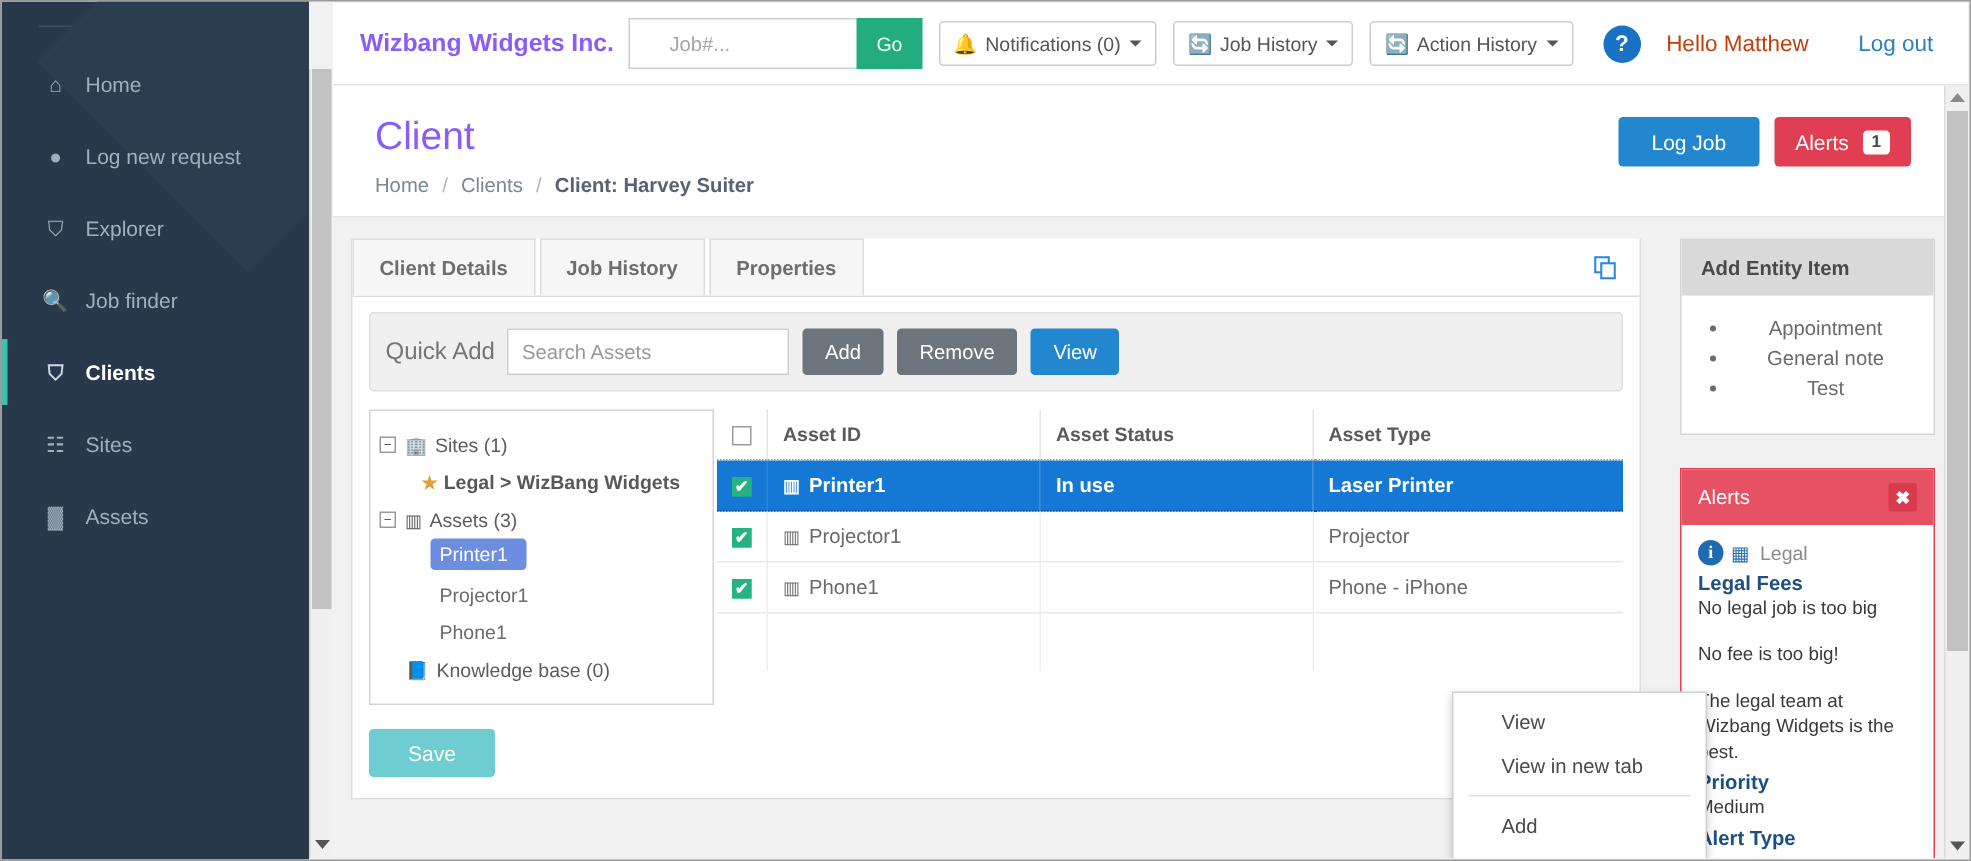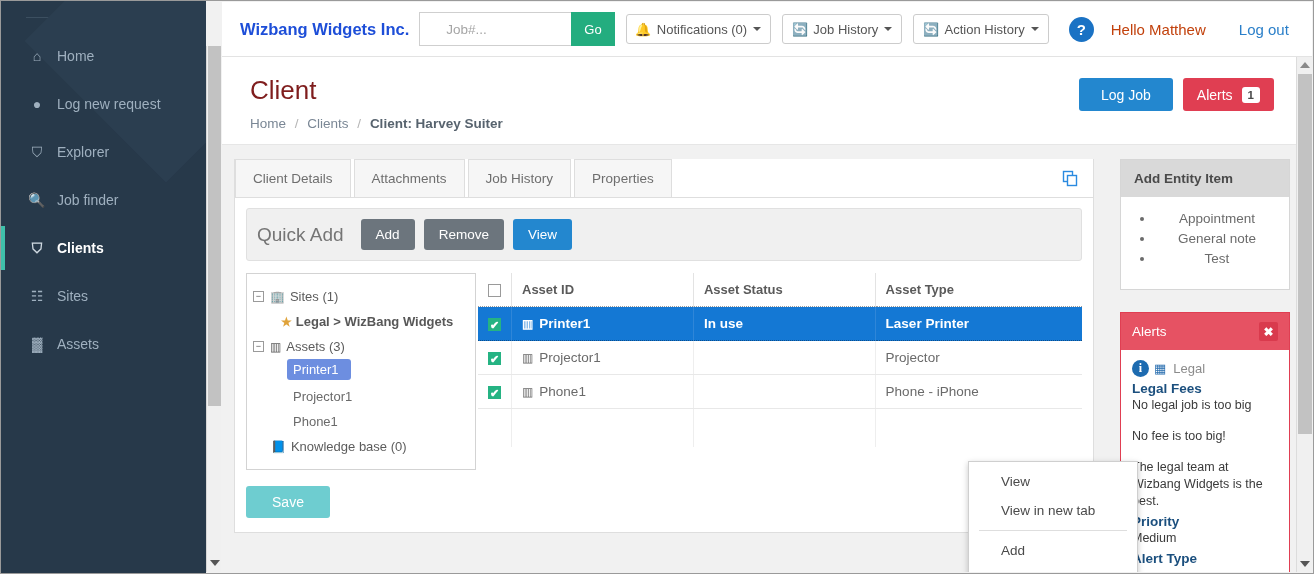--- a/index.html
+++ b/index.html
@@ -91,21 +91,21 @@
     border-top: 6px solid #555;
   }
 
   
   .topbar {
     position: absolute; left: 221px; top: 1px; right: 1px; height: 55px;
     background: #fff; border-bottom: 1px solid #e3e3e3;
     display: flex; align-items: center; padding: 0 14px;
   }
   .brand {
-    font-size: 16.5px; font-weight: bold; color: #1d4ed8; margin-right: 10px;
+    font-size: 16.5px; font-weight: bold; color: #8b5cf6; margin-right: 10px;
     margin-left: 4px;
   }
   .jobsearch { display: flex; height: 34px; }
   .jobsearch input {
     width: 152px; height: 34px; border: 1px solid #cfcfcf; border-right: none;
     padding: 0 26px; font-size: 13.5px; font-family: inherit; color: #555;
     outline: none;
   }
   .jobsearch input::placeholder { color: #a5a5a5; }
   .gobtn {
@@ -158,21 +158,21 @@
 
   
   .page {
     position: absolute; left: 221px; top: 56px; right: 17px; bottom: 1px;
     background: #f1f1f1; overflow: hidden;
   }
   .pagehead {
     background: #fff; padding: 18px 22px 13px 28px; position: relative;
     border-bottom: 1px solid #e6e6e6;
   }
-  .ptitle { font-size: 26px; color: #7f1d1d; font-weight: normal; }
+  .ptitle { font-size: 26px; color: #8b5cf6; font-weight: normal; }
   .crumb { margin-top: 10px; font-size: 13.5px; color: #8b8b8b; }
   .crumb a { color: #7a8795; text-decoration: none; cursor: pointer; }
   .crumb .sep { margin: 0 5px; color: #b5b5b5; }
   .crumb .cur { color: #57636e; font-weight: bold; }
   .headbtns { position: absolute; right: 22px; top: 21px; display: flex; }
   .btn-logjob {
     background: #2387cf; color: #fff; border: none; border-radius: 3px;
     height: 33px; padding: 0 22px; font-size: 14px; font-family: inherit;
     cursor: pointer;
   }
@@ -189,36 +189,36 @@
   
   .body { position: relative; padding: 14px 0 0 0; }
   .card {
     position: absolute; left: 12px; top: 14px; width: 860px;
     background: #fff; border: 1px solid #dedede; border-top: none;
   }
   .tabs { display: flex; margin-left: 0; border-bottom: 1px solid #dedede; }
   .tab {
     padding: 11px 17px 11px 17px; font-size: 13.5px; color: #6e6e6e;
     background: #f6f6f6; border: 1px solid #dedede; border-bottom: none;
-    margin-right: 3px; cursor: pointer; position: relative; top: 0;
+    margin-right: 3px; cursor: pointer; position: relative; top: 0; font-weight: bold;
   }
   .tab.active {
     background: #fff; color: #4f4f4f; padding-top: 13px; padding-bottom: 12px;
     top: -2px; z-index: 2;
   }
   .copytab-icon {
     position: absolute; right: 14px; top: 11px; width: 18px; height: 18px;
     cursor: pointer;
   }
 
   .quickbar {
     margin: 10px 11px 0 11px; background: #f0f0f0; border: 1px solid #e0e0e0;
     border-radius: 3px; display: flex; align-items: center; padding: 10px 10px;
   }
-  .qlabel { font-size: 19px; color: #757575; margin-right: 8px; }
+  .qlabel { font-size: 16px; color: #757575; margin-right: 8px; }
   .qinput {
     width: 188px; height: 31px; border: 1px solid #cfcfcf; padding: 0 9px;
     font-size: 13.5px; font-family: inherit; color: #555; outline: none;
   }
   .qinput::placeholder { color: #999; }
   .qbtn {
     height: 31px; border: none; border-radius: 3px; margin-left: 9px;
     padding: 0 15px; font-size: 13.5px; font-family: inherit; color: #fff;
     background: #6c757d; cursor: pointer;
   }
@@ -426,33 +426,33 @@
           <span class="badge">1</span>
         </button>
       </div>
     </div>
 
     <div class="body">
 
       <div class="card">
         <div class="tabs">
           <div class="tab">Client Details</div>
-          <div class="tab">Attachments</div>
           <div class="tab">Job History</div>
           <div class="tab">Properties</div>
           <div class="copytab-icon">
             <svg width="18" height="18" viewBox="0 0 18 18">
               <rect x="2.5" y="1.5" width="9" height="10" fill="none" stroke="#2a8ae0" stroke-width="1.4"></rect>
               <rect x="6.5" y="5.5" width="9" height="10" fill="#fff" stroke="#2a8ae0" stroke-width="1.4"></rect>
             </svg>
           </div>
         </div>
 
         <div class="quickbar">
           <span class="qlabel">Quick Add</span>
+          <input class="qinput" type="text" placeholder="Search Assets" style="">
           <button class="qbtn">Add</button>
           <button class="qbtn">Remove</button>
           <button class="qbtn blue">View</button>
         </div>
 
         <div class="panes">
 
           <div class="tree">
             <div class="tnode">
               <span class="tbox">−</span>

